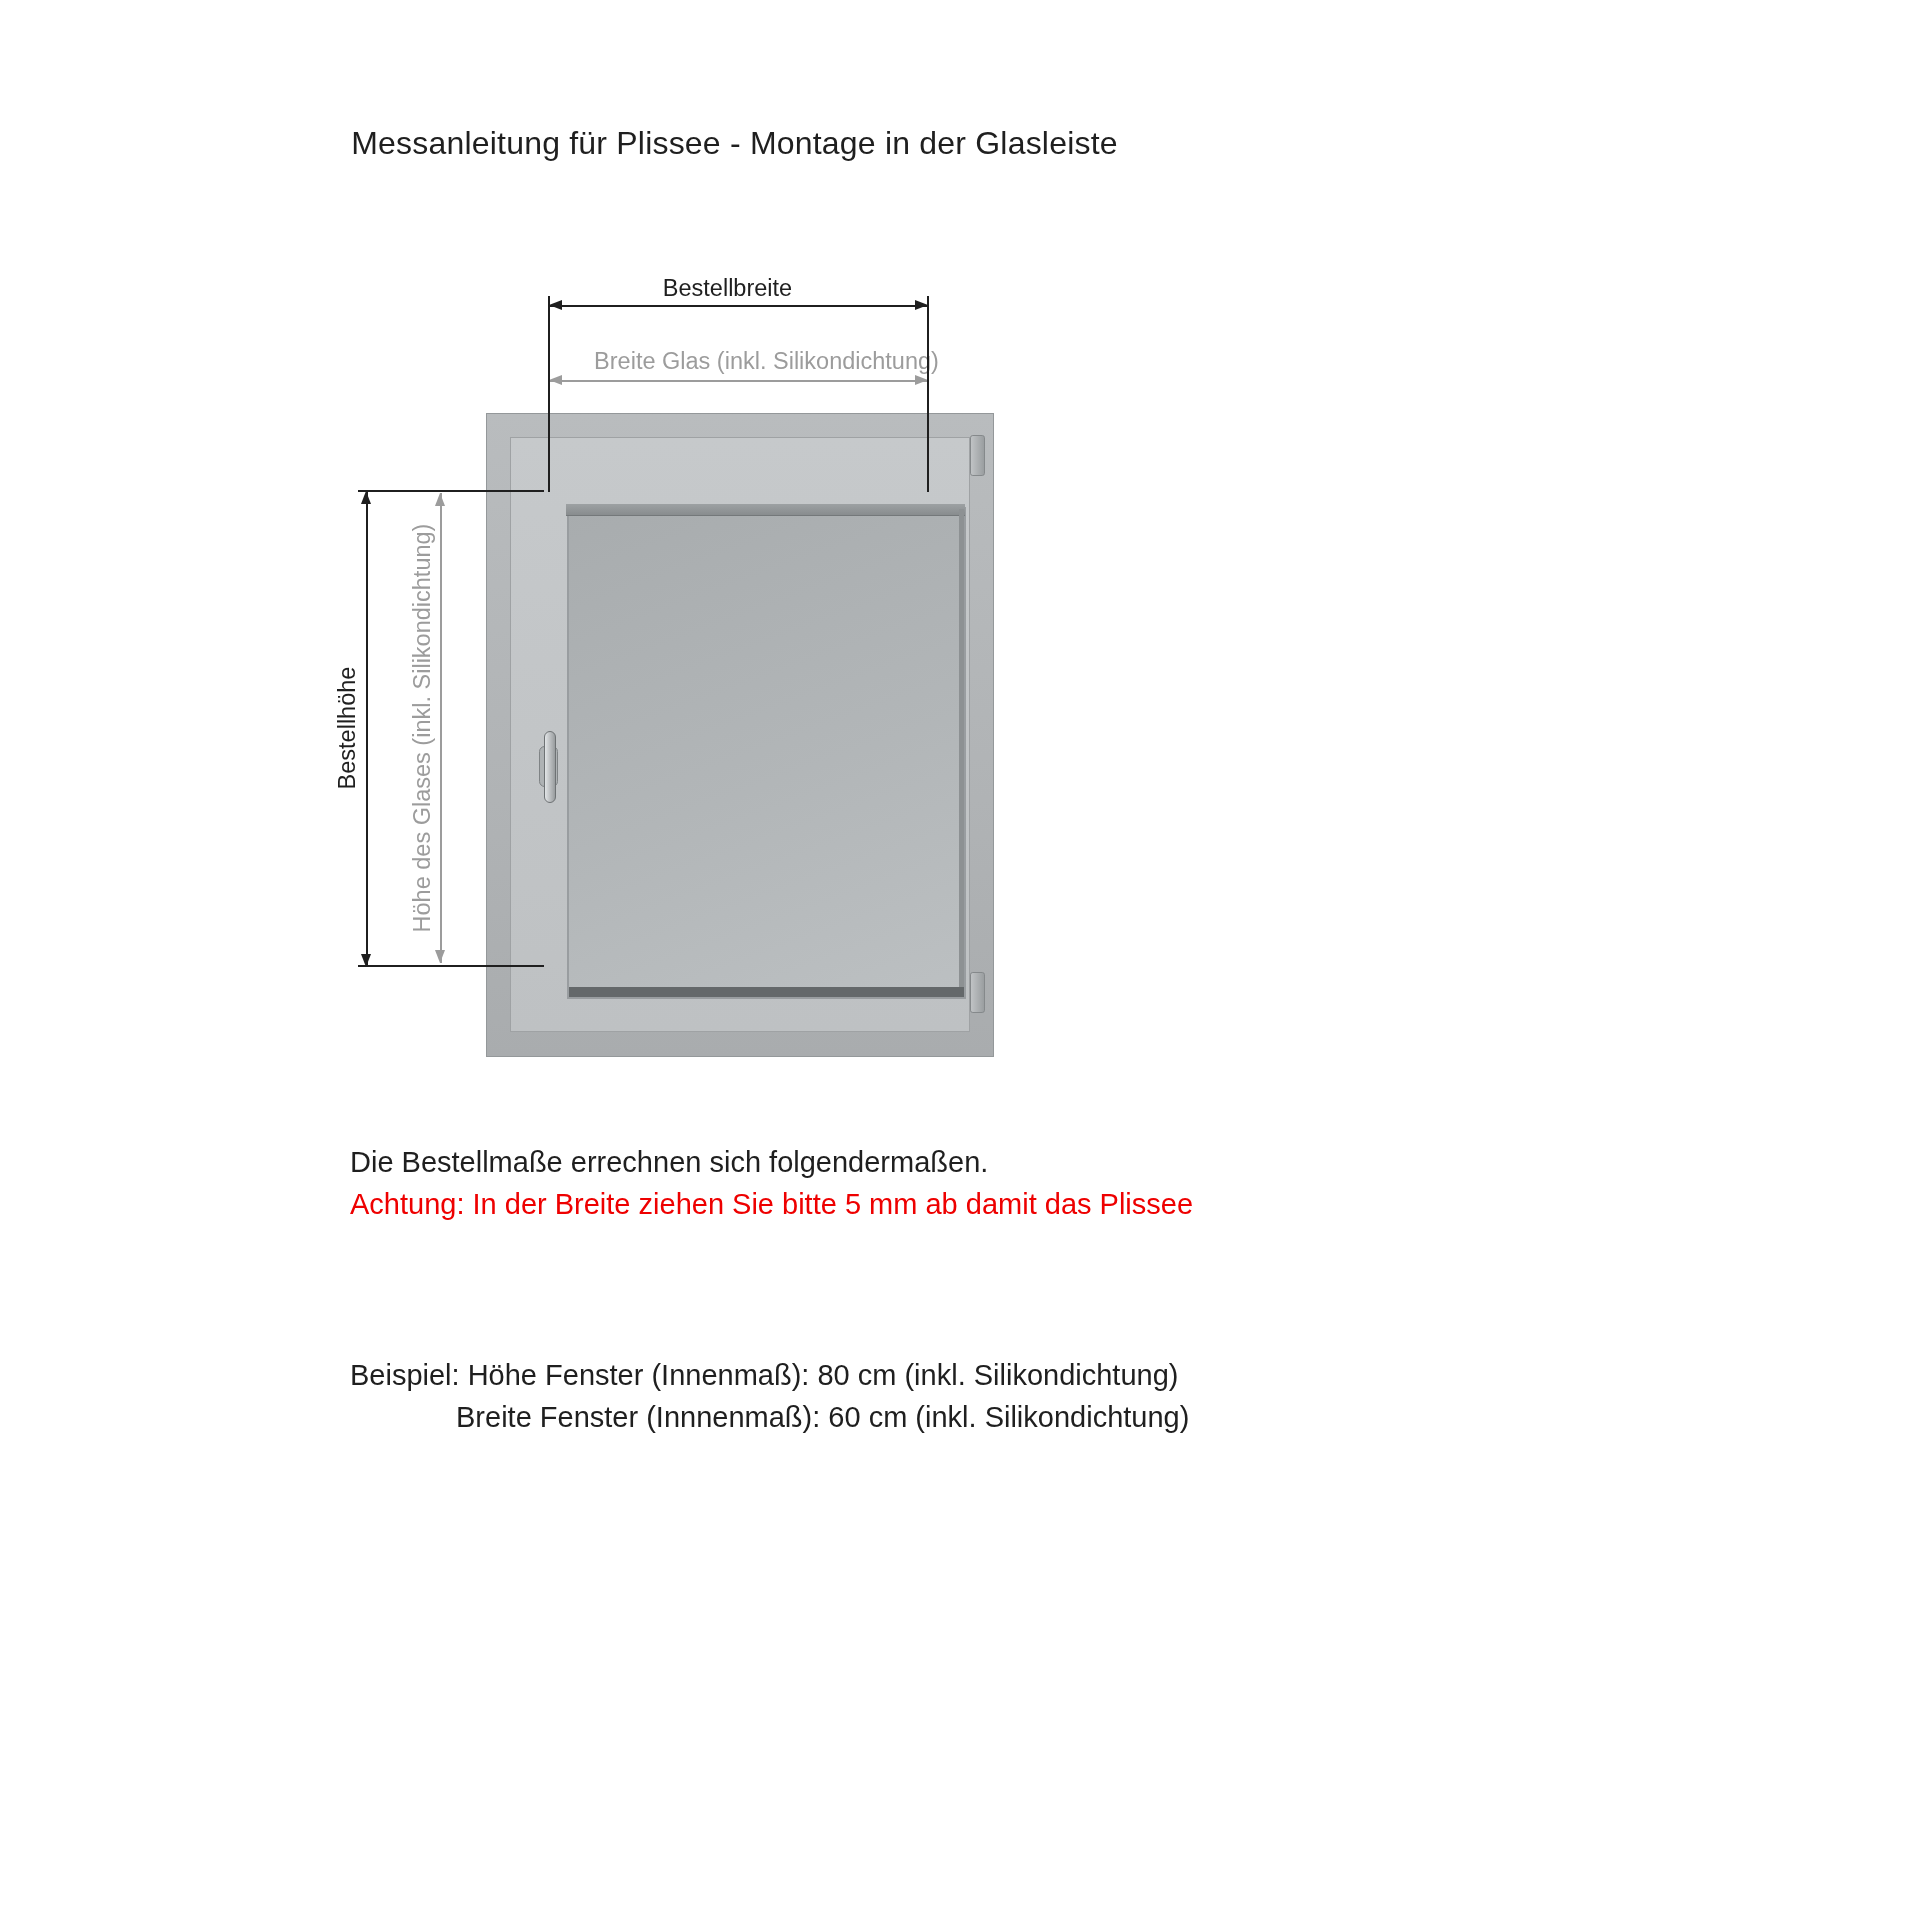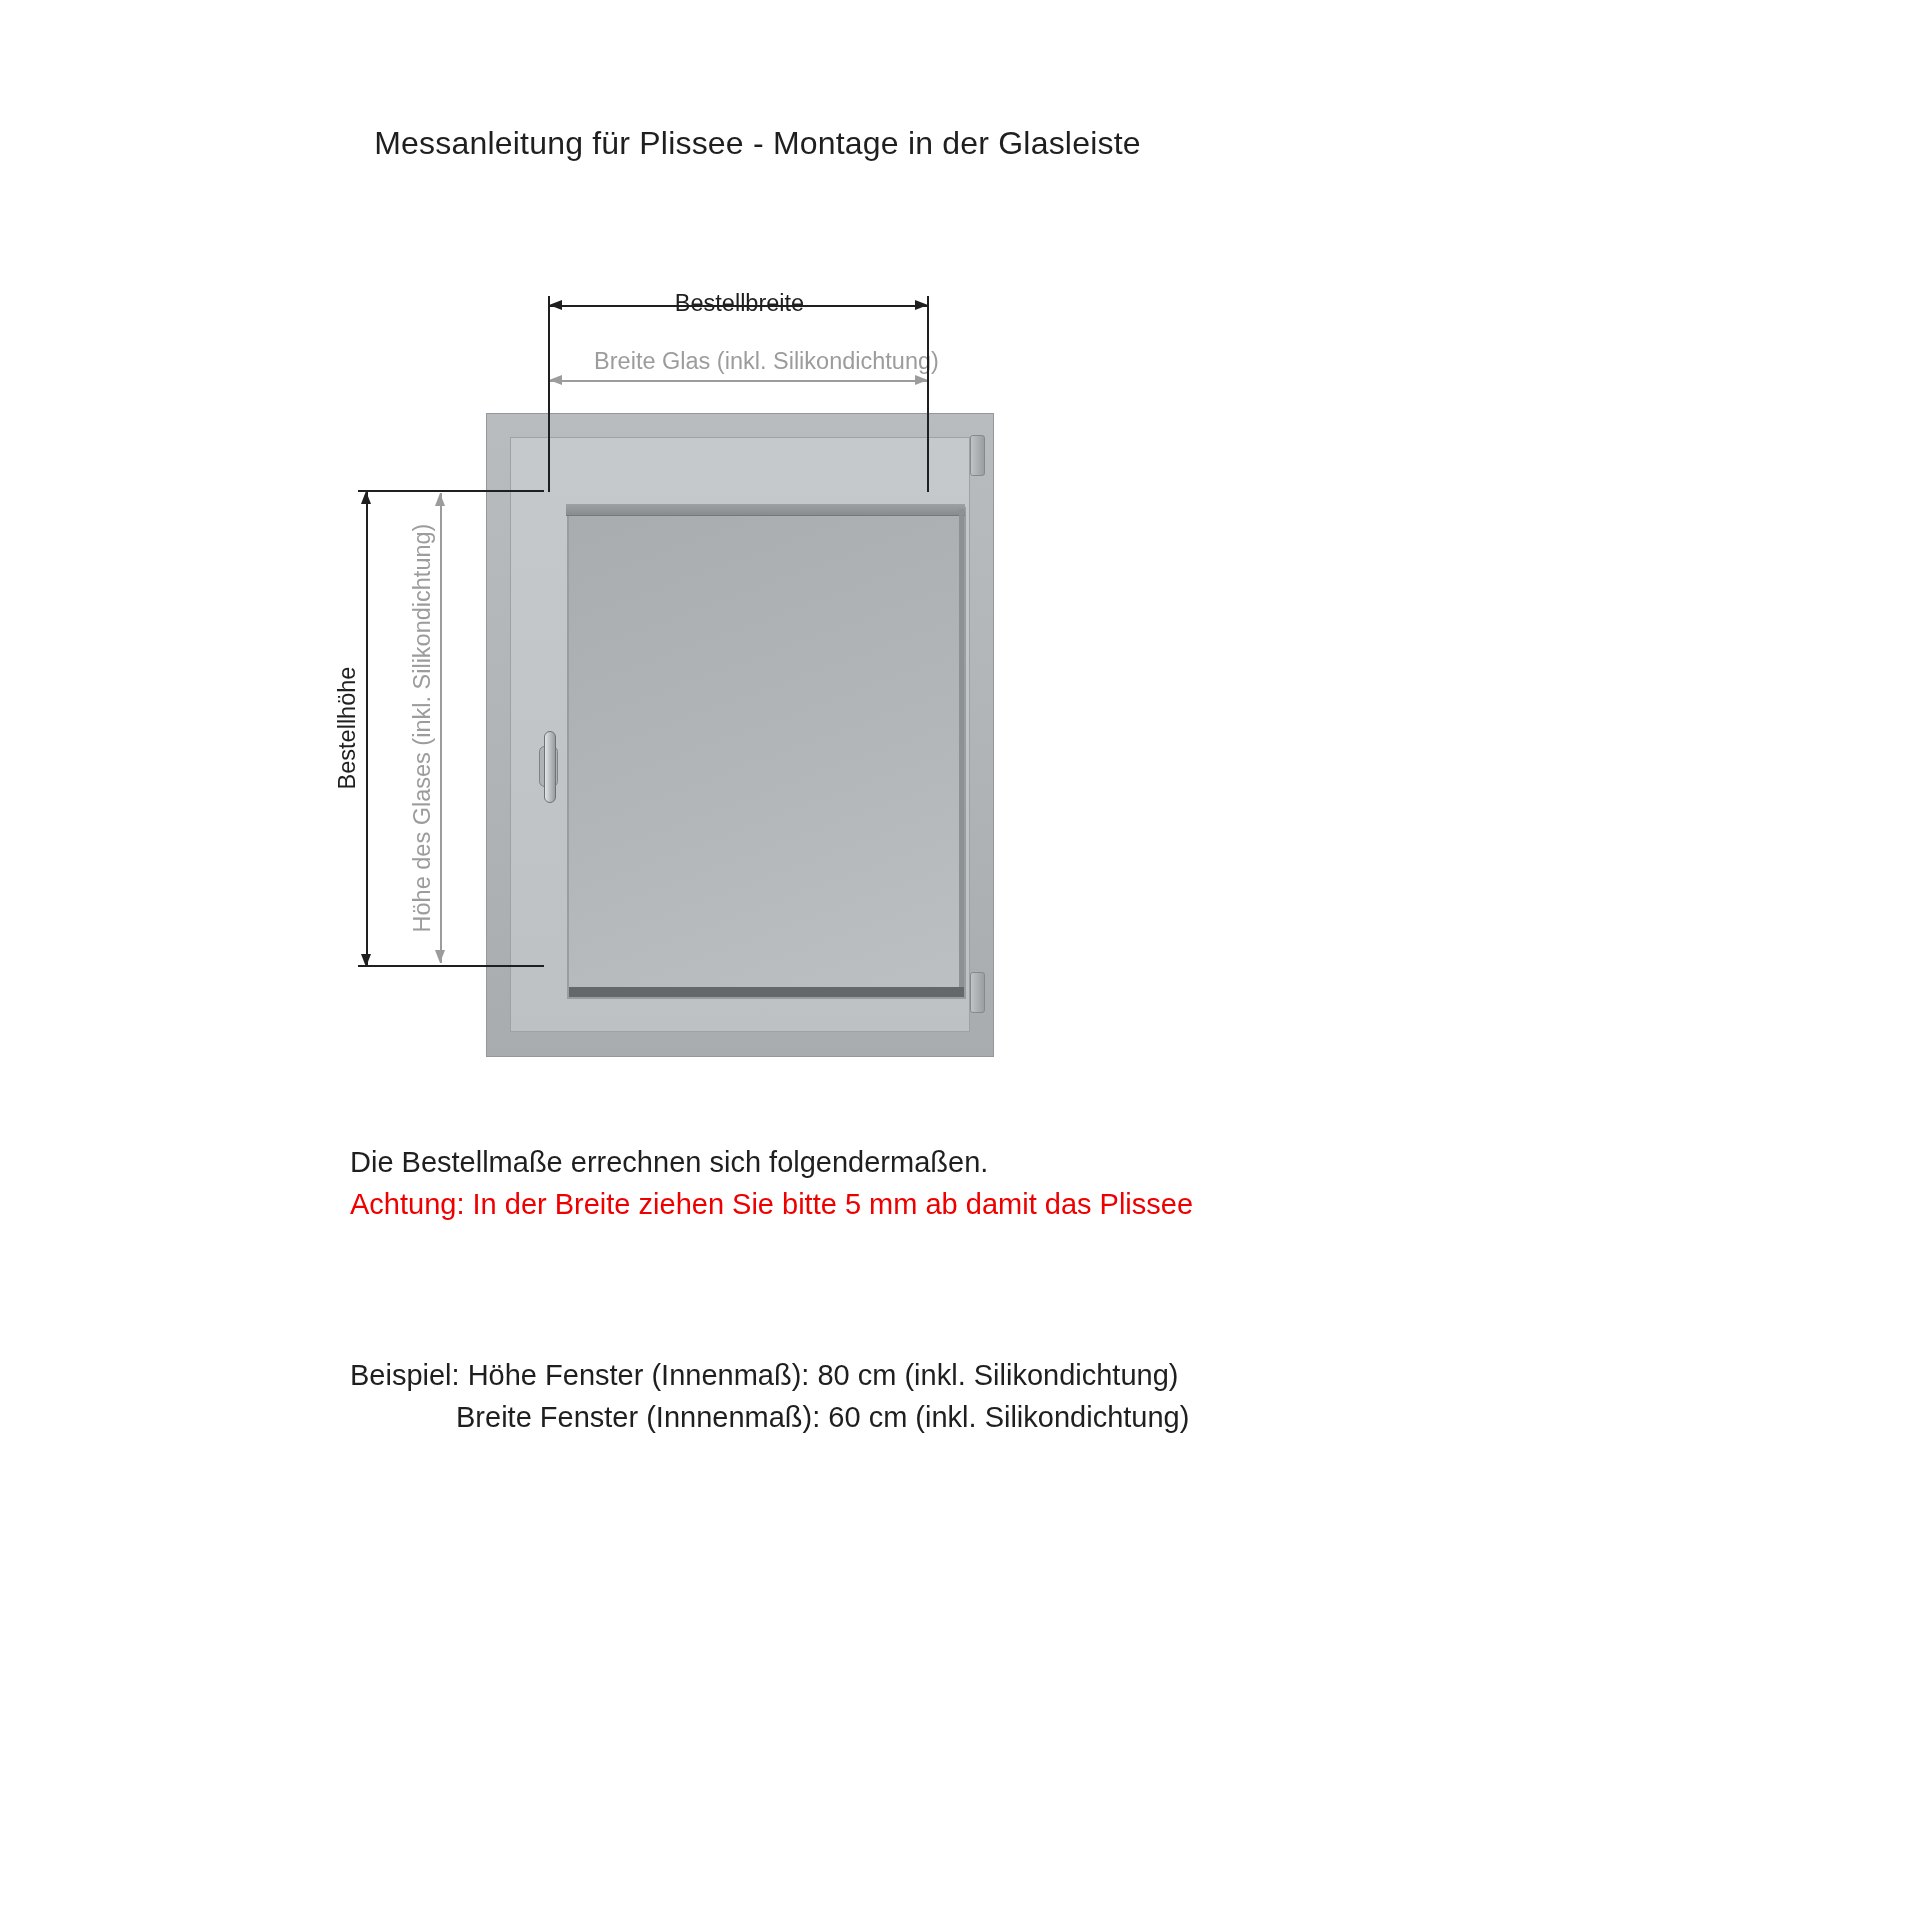--- a/index.html
+++ b/index.html
@@ -20,21 +20,20 @@
   
   .page-title {
     position: absolute;
     left: 0;
     top: 125px;
     width: 1469px;
     text-align: center;
     font-size: 32px;
     letter-spacing: 0.2px;
     color: var(--text, #1f1f1f);
-    padding-left: 23px;
   }
 
   
   .window {
     position: absolute;
     left: 486px;
     top: 413px;
     width: 508px;
     height: 644px;
     background: linear-gradient(180deg, #b9bcbe 0%, #b0b3b5 60%, #a9acae 100%);
@@ -205,21 +204,21 @@
         <div class="glass-right-shade"></div>
         <div class="glass-bottom-shadow"></div>
       </div>
       <div class="handle-base"></div>
       <div class="handle-grip"></div>
     </div>
     <div class="hinge hinge-top"></div>
     <div class="hinge hinge-bottom"></div>
   </div>
 
-  <div class="dim-label-h label-black" style="left:550px; top:275px; width:379px;margin-top:15px;">Bestellbreite</div>
+  <div class="dim-label-h label-black" style="left:538px; top:275px; width:379px;">Bestellbreite</div>
   <div class="dim-line-h dim-black" style="left:549px; top:305px; width:379px;"></div>
 
   <div class="dim-label-h label-gray" style="left:550px; top:348px; width:433px;">Breite Glas (inkl. Silikondichtung)</div>
   <div class="dim-line-h dim-gray" style="left:549px; top:380px; width:379px;"></div>
 
   <div class="ext-line" style="left:548px; top:296px; width:1.9px; height:196px;"></div>
   <div class="ext-line" style="left:927px; top:296px; width:1.9px; height:196px;"></div>
 
   <div class="dim-label-v label-black" style="left:347px; top:728px;">Bestellhöhe</div>
   <div class="dim-line-v dim-black" style="left:366px; top:491px; height:476px;"></div>

